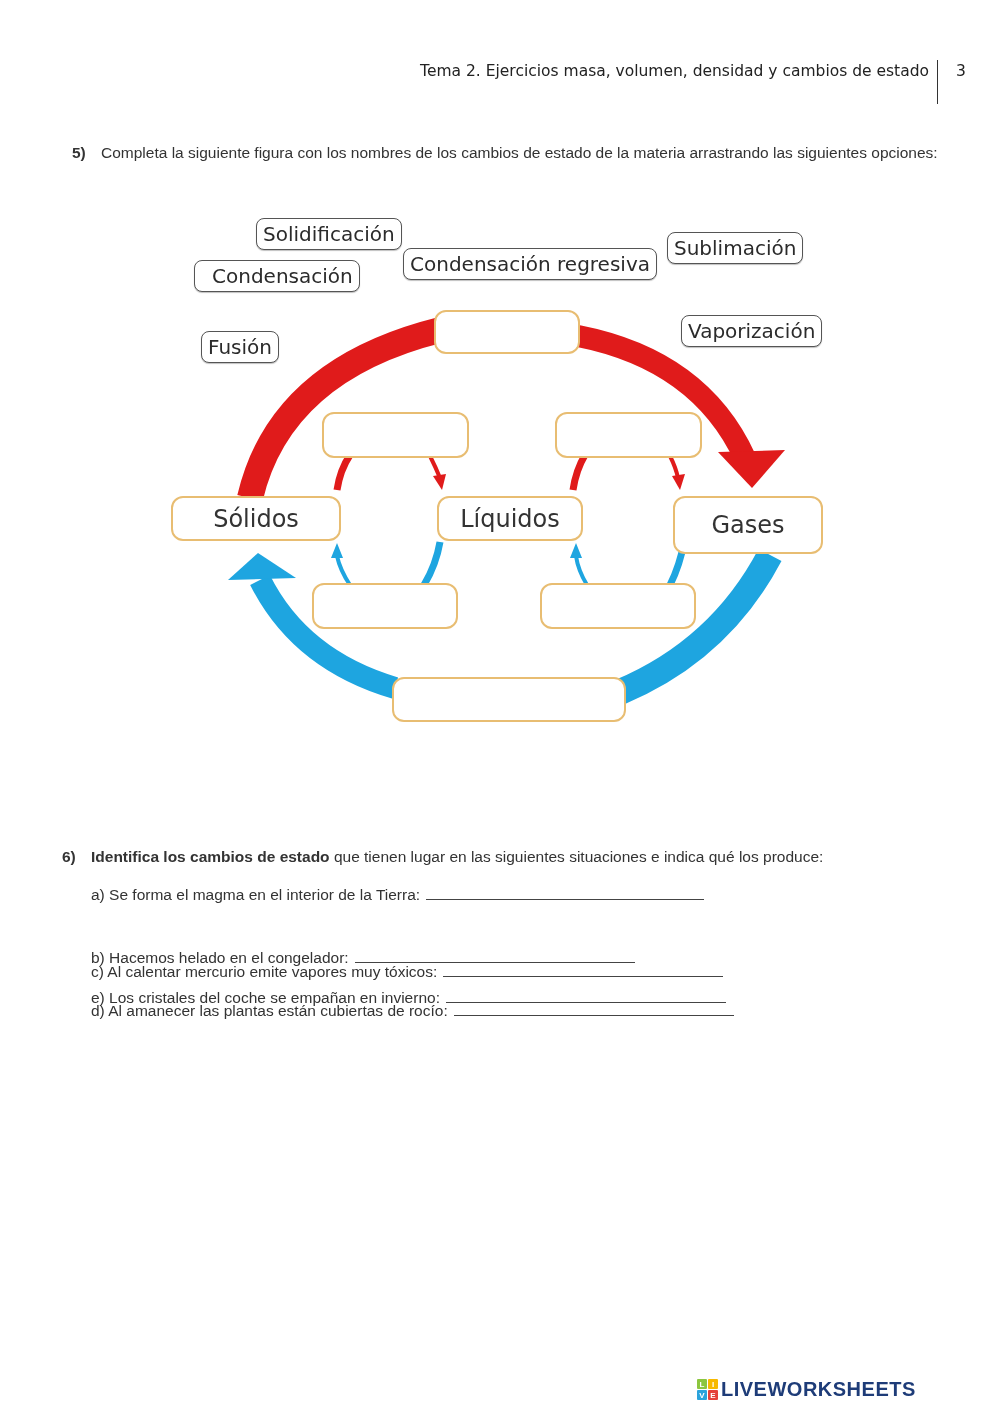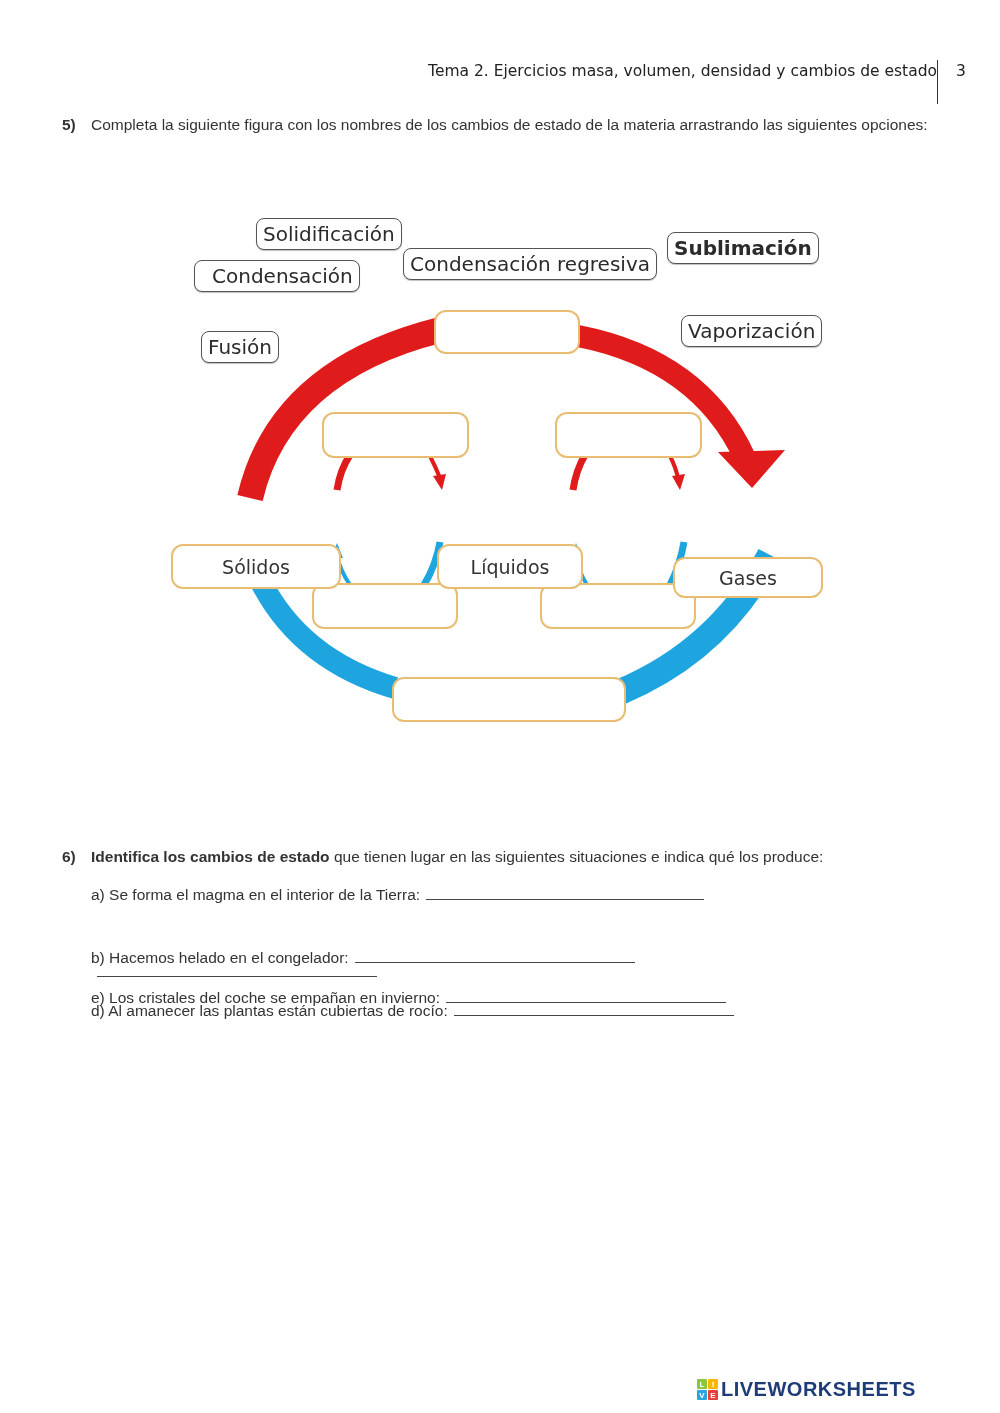--- a/index.html
+++ b/index.html
@@ -1,29 +1,29 @@
 <!DOCTYPE html>
 <html><head>
 <meta charset="utf-8">
 <style>
   html, body { margin:0; padding:0; background:#ffffff; }
   body { width:1000px; height:1413px; position:relative; overflow:hidden; font-family:"Liberation Sans", sans-serif; color:#222; }
-  .header { position:absolute; right:62px; top:60px; text-align:right; font-family:"DejaVu Sans", sans-serif; font-size:15.5px; line-height:22px; color:#222; border-right:1.5px solid #333; height:44px; }
+  .header { position:absolute; right:62px; top:60px; text-align:right; font-family:"DejaVu Sans", sans-serif; font-size:15.5px; line-height:22px; color:#222; padding-right:8px; border-right:1.5px solid #333; height:44px; }
   .header .sub { font-weight:bold; }
   .pagenum { position:absolute; left:956px; top:60px; font-family:"DejaVu Sans", sans-serif; font-size:15.5px; line-height:22px; color:#222; }
   .q { position:absolute; left:62px; font-size:15.5px; line-height:21px; color:#333; }
   .q .num { font-weight:bold; display:inline-block; width:29px; vertical-align:top; }
   .q .body { display:inline-block; width:848px; vertical-align:top; text-align:justify; }
-  .q5 { top:114px; }
+  .q5 { top:142px;margin-left:10px; }
   .q6 { top:846px;text-decoration:underline; }
   .item { position:absolute; left:91px; font-size:15.5px; color:#333; }
   .item .blank { display:inline-block; border-bottom:1px solid #444; height:14px; vertical-align:baseline; margin-left:6px; }
   .option { position:absolute; border:1.3px solid #555; border-radius:8px; background:#fff; font-family:"DejaVu Sans", sans-serif; font-size:20px; line-height:30px; padding:0 6px; color:#2b2b2b; box-shadow:0 1px 1px rgba(0,0,0,0.25); cursor:grab; white-space:nowrap; }
   .box { position:absolute; background:#fff; border:2px solid #e8bd72; border-radius:12px; box-sizing:border-box; }
-  .state { position:absolute; background:#fff; border:2px solid #e8bd72; border-radius:12px; box-sizing:border-box; font-family:"DejaVu Sans", sans-serif; font-size:19px; color:#333; display:flex; align-items:center; justify-content:center;margin-top:48px; }
+  .state { position:absolute; background:#fff; border:2px solid #e8bd72; border-radius:12px; box-sizing:border-box; font-family:"DejaVu Sans", sans-serif; font-size:24px; color:#333; display:flex; align-items:center; justify-content:center; }
   svg.diagram { position:absolute; left:0; top:0; }
   .logo { position:absolute; left:697px; top:1378px; display:flex; align-items:center; }
   .logo-grid { display:grid; grid-template-columns:10px 10px; grid-template-rows:10px 10px; gap:1px; margin-right:3px; }
   .logo-grid span { font-size:8px; font-weight:bold; color:#fff; display:flex; align-items:center; justify-content:center; border-radius:1px; }
   .logo-text { font-family:"Liberation Sans", sans-serif; font-weight:bold; font-size:20px; color:#1e3c78; letter-spacing:0.5px; }
 </style>
 </head>
 <body>
 
 <div class="header">
@@ -62,41 +62,41 @@
 
 <div class="box" style="left:434px;top:310px;width:146px;height:44px;"></div>
 <div class="box" style="left:322px;top:412px;width:147px;height:46px;"></div>
 <div class="box" style="left:555px;top:412px;width:147px;height:46px;"></div>
 <div class="box" style="left:312px;top:583px;width:146px;height:46px;"></div>
 <div class="box" style="left:540px;top:583px;width:156px;height:46px;"></div>
 <div class="box" style="left:392px;top:677px;width:234px;height:45px;"></div>
 
 <div class="state" style="left:171px;top:496px;width:170px;height:45px;">Sólidos</div>
 <div class="state" style="left:437px;top:496px;width:146px;height:45px;">Líquidos</div>
-<div class="state" style="left:673px;top:509px;width:150px;height:41px;">Gases</div>
+<div class="state" style="left:673px;top:496px;width:150px;height:58px;">Gases</div>
 
 <div class="option" style="left:256px;top:218px;">Solidificación</div>
 <div class="option" style="left:403px;top:248px;">Condensación regresiva</div>
-<div class="option" style="left:667px;top:232px;font-weight:bold;">Sublimación</div>
+<div class="option" style="left:667px;top:232px;">Sublimación</div>
 <div class="option" style="left:194px;top:260px;padding-left:17px;">Condensación</div>
 <div class="option" style="left:201px;top:331px;">Fusión</div>
 <div class="option" style="left:681px;top:315px;">Vaporización</div>
 
 <div class="q q6">
   <span class="num">6)</span><span class="body"><b>Identifica los cambios de estado</b><span> que tienen lugar en las siguientes situaciones e indica qué los produce:</span></span>
 </div>
 
 <div class="item" style="top:885px;">
   <span>a) Se forma el magma en el interior de la Tierra:</span><span class="blank" style="width:278px;"></span>
 </div>
 <div class="item" style="top:924px;margin-top:24px;">
   <span>b) Hacemos helado en el congelador:</span><span class="blank" style="width:280px;"></span>
 </div>
 <div class="item" style="top:962px;">
-  <span class="blank" style="width:280px;"></span>
+  <span>c) Al calentar mercurio emite vapores muy tóxicos:</span><span class="blank" style="width:280px;"></span>
 </div>
 <div class="item" style="top:1001px;">
   <span>d) Al amanecer las plantas están cubiertas de rocío:</span><span class="blank" style="width:280px;"></span>
 </div>
 <div class="item" style="top:988px;text-align:right;">
   <span>e) Los cristales del coche se empañan en invierno:</span><span class="blank" style="width:280px;"></span>
 </div>
 
 <div class="logo">
   <div class="logo-grid">

